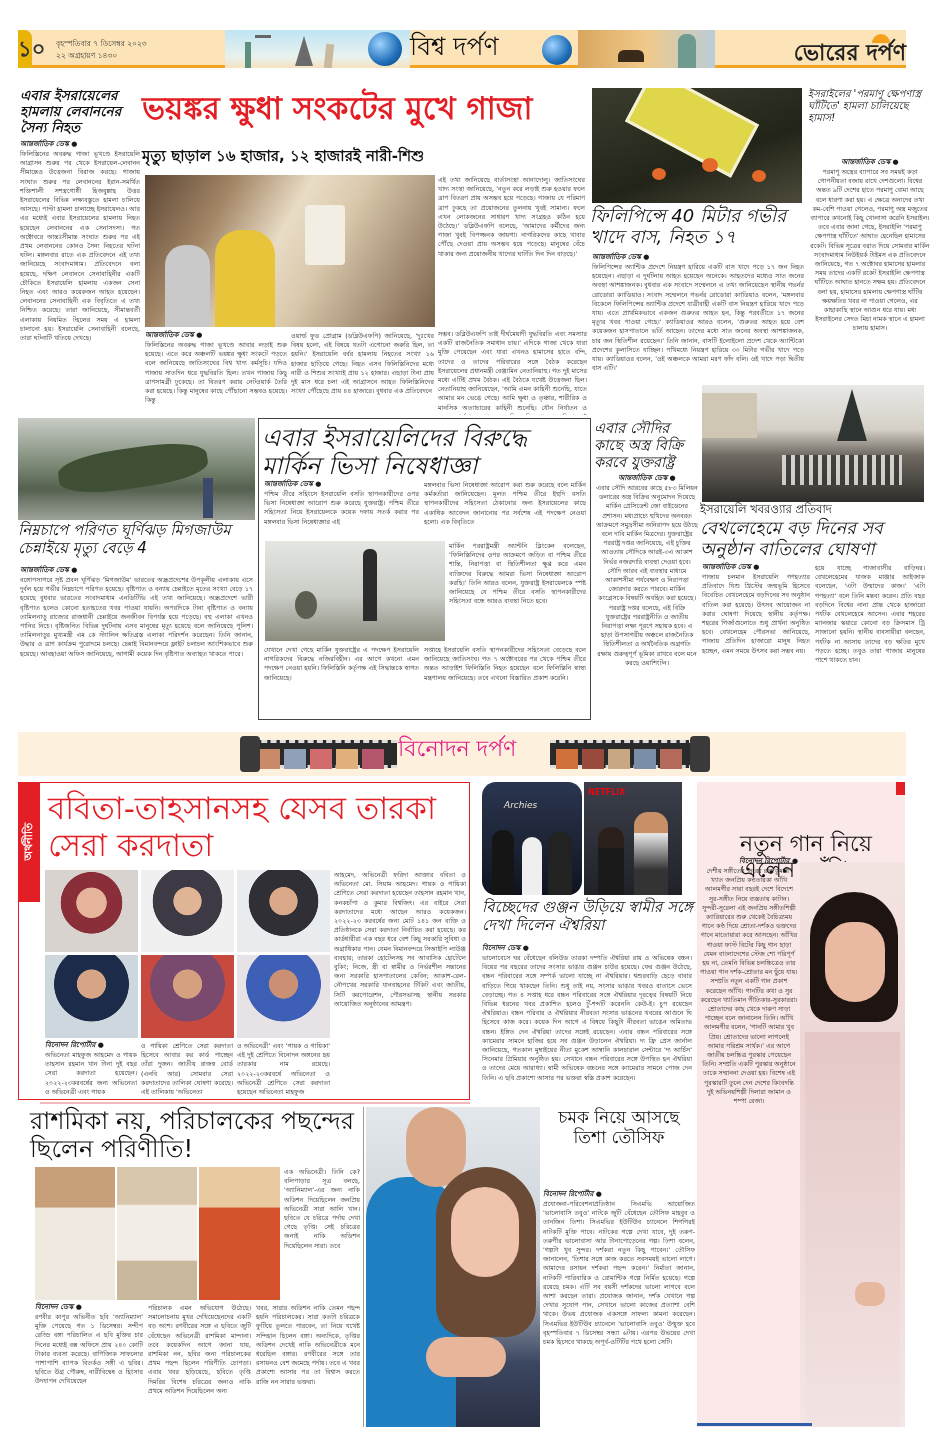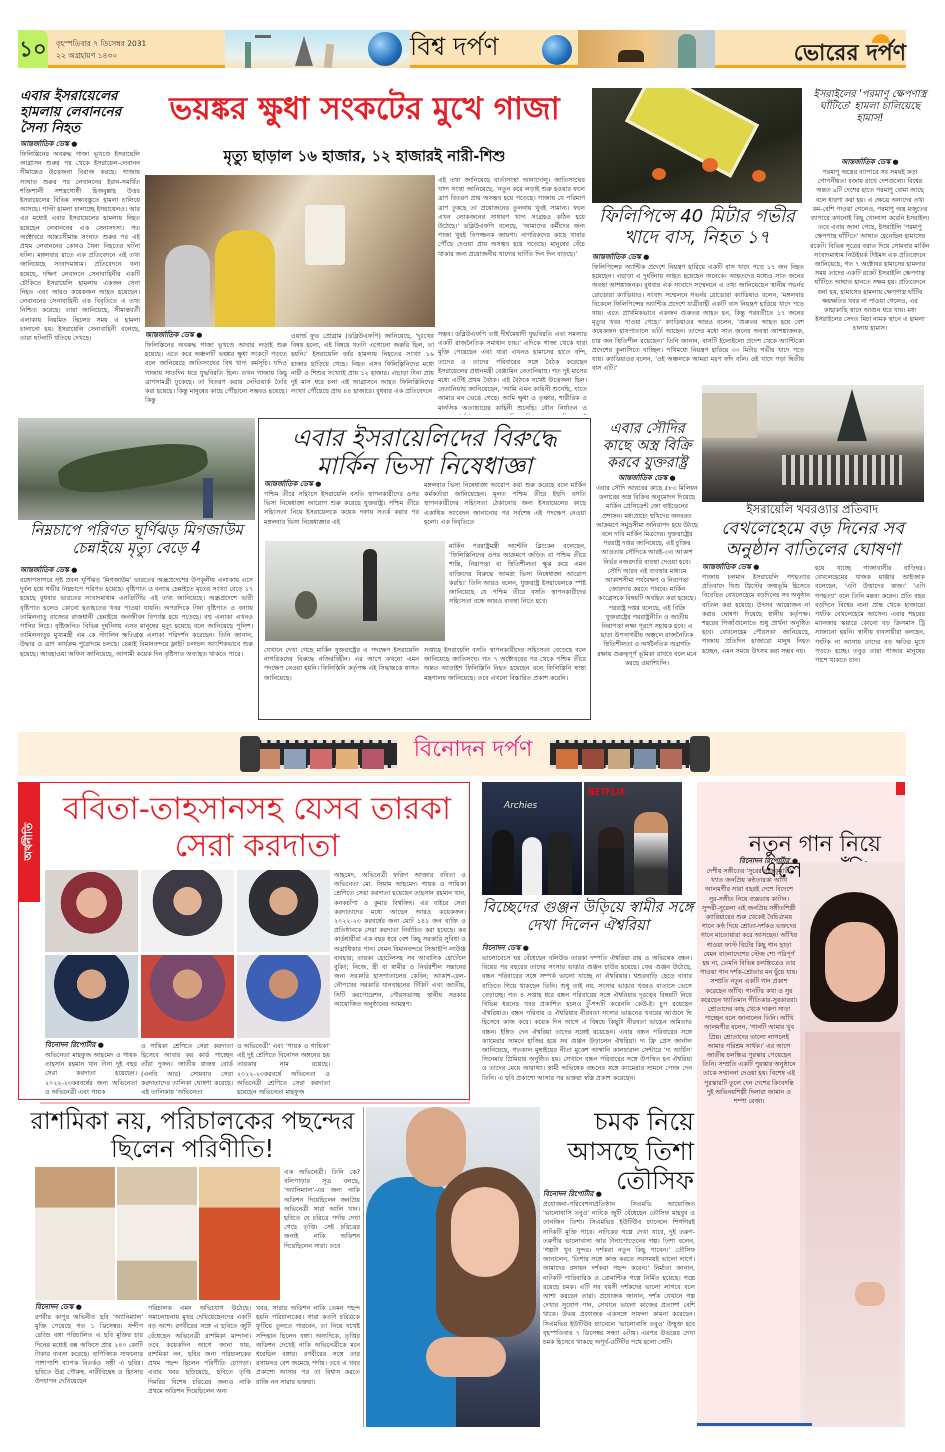--- a/index.html
+++ b/index.html
@@ -1,42 +1,42 @@
 <!DOCTYPE html>
 <html style="--red: #e31e24; --magenta: #e0218a; --hdr: #fce4b8; --stripe: #f2a41e; --pink: #fbe9ea;"><head>
 <meta charset="utf-8">
 <style>
   :root{--red:#e31e24;--magenta:#e0218a;--hdr:#fce4b8;--stripe:#f2a41e;--pink:#fbe9ea;--ink:#1a1a1a;}
   *{box-sizing:border-box;margin:0;padding:0;}
   html,body{width:945px;height:1452px;background:#fff;overflow:hidden;}
   body{position:relative;font-family:"DejaVu Sans",sans-serif;color:var(--ink);}
   .abs{position:absolute;}
-  .hl{font-family:"DejaVu Sans",sans-serif;font-weight:bold;text-align:center;line-height:1.18;color:#111;}
+  .hl{font-family:"DejaVu Sans",sans-serif;font-weight:bold;line-height:1.18;color:#111;}
   .red{color:var(--red);}
   .by{font-size:7px;font-weight:bold;font-style:italic;line-height:9px;display:block;}
   .txt{font-family:"DejaVu Sans",sans-serif;font-size:6.3px;line-height:9.2px;color:#222;text-align:justify;overflow:hidden;}
   .ctr{text-align:center;}
   .photo{position:absolute;overflow:hidden;}
   .rule-v{position:absolute;width:1px;background:#9a9a9a;}
   
   #hdr{left:18px;top:30px;width:888px;height:38px;background:var(--hdr);border-bottom:3px solid var(--stripe);}
-  #pgno{left:18px;top:30px;width:30px;height:38px;background:#bef264;border-top-right-radius:8px;font-size:21px;font-weight:bold;color:#333;text-align:center;line-height:38px;}
+  #pgno{left:18px;top:30px;width:14px;height:38px;background:#eab308;border-top-right-radius:8px;font-size:21px;font-weight:bold;color:#333;text-align:center;line-height:38px;}
   #date1,#date2{left:56px;font-size:7.5px;color:#333;}
   #date1{top:38px;}#date2{top:50px;}
   .globe{border-radius:50%;background:radial-gradient(circle at 35% 35%,#9fd3ff,#1f6fb8 60%,#0c3c73);}
   
   .film{background:#2a2a2a;border-top:3px dashed #ddd;border-bottom:3px dashed #ddd;}
   .thumb{position:absolute;top:6px;height:20px;width:22px;}
 </style>
 </head>
 <body>
 
 <div id="hdr" class="abs"></div>
 <div id="pgno" class="abs">১০</div>
-<div id="date1" class="abs">বৃহস্পতিবার ৭ ডিসেম্বর 2031</div>
+<div id="date1" class="abs">বৃহস্পতিবার ৭ ডিসেম্বর ২০২৩</div>
 <div id="date2" class="abs">২২ অগ্রহায়ণ ১৪৩০</div>
 <div class="abs" style="left:225px;top:30px;width:185px;height:38px;background:linear-gradient(180deg,#bfe4f3,#e8f2ee 70%,#f5e2c0);overflow:hidden;">
   <div class="abs" style="left:70px;top:6px;width:0;height:0;border-left:9px solid transparent;border-right:9px solid transparent;border-bottom:30px solid #6b6b6b;"></div>
   <div class="abs" style="left:20px;top:12px;width:6px;height:26px;background:#5f8f7f;"></div>
   <div class="abs" style="left:100px;top:14px;width:8px;height:24px;background:#c9b9a0;transform:rotate(6deg);"></div>
   <div class="abs" style="left:30px;top:5px;width:16px;height:3px;background:#666;"></div>
 </div>
 <div class="abs globe" style="left:368px;top:32px;width:34px;height:34px;"></div>
 <div class="abs hl" style="left:410px;top:32px;width:125px;font-size:25px;font-weight:normal;text-align:left;">বিশ্ব দর্পণ</div>
 <div class="abs globe" style="left:542px;top:35px;width:30px;height:30px;"></div>
@@ -165,21 +165,21 @@
   <div class="photo" style="left:192px;top:85px;width:93px;height:83px;background:radial-gradient(circle at 50% 35%,#c99074 0 20%,#3d5fb5 21% 52%,#e7e2e6 53%);"></div>
 </div>
 <div class="abs txt" style="left:334px;top:870px;width:132px;height:226px;">আহমেদ, অভিনেত্রী ফরিদা আক্তার ববিতা ও অভিনেতা মো. সিয়াম আহমেদ। গায়ক ও গায়িকা শ্রেণিতে সেরা করদাতা হয়েছেন তাহসান রহমান খান, কনকচাঁপা ও কুমার বিশ্বজিৎ। এর বাইরে সেরা করদাতাদের মধ্যে আছেন আরও কয়েকজন। ২০২২-২৩ করবর্ষের জন্য মোট ১৪১ জন ব্যক্তি ও প্রতিষ্ঠানকে সেরা করদাতা নির্বাচিত করা হয়েছে। কর কার্ডধারীরা এক বছর ধরে বেশ কিছু সরকারি সুবিধা ও অগ্রাধিকার পান। যেমন বিমানবন্দরে সিআইপি লাউঞ্জ ব্যবহার; তারকা হোটেলসহ সব আবাসিক হোটেলে বুকিং; নিজে, স্ত্রী বা স্বামীর ও নির্ভরশীল সন্তানের জন্য সরকারি হাসপাতালের কেবিন; আকাশ-রেল-নৌপথের সরকারি যানবাহনের টিকিট এবং জাতীয়, সিটি করপোরেশন, পৌরসভাসহ স্থানীয় সরকার আয়োজিত অনুষ্ঠানের আমন্ত্রণ।</div>
 <div class="abs" style="left:45px;top:1041px;width:92px;height:56px;">
   <span class="by">বিনোদন রিপোর্টার ●</span>
   <div class="txt" style="height:46px;">অভিনেতা মাহফুজ আহমেদ ও গায়ক তাহসান রহমান খান টানা দুই বছর সেরা করদাতা হয়েছেন। ২০২২-২৩করবর্ষের জন্য অভিনেতা ও অভিনেত্রী এবং গায়ক</div>
 </div>
 <div class="abs txt" style="left:141px;top:1041px;width:92px;height:56px;">ও গায়িকা শ্রেণিতে সেরা করদাতা হিসেবে আবার কর কার্ড পাচ্ছেন তাঁরা দুজন। জাতীয় রাজস্ব বোর্ড (এনবি আর) সোমবার সেরা করদাতাদের তালিকা ঘোষণা করেছে। এই তালিকায় 'অভিনেতা</div>
 <div class="abs txt" style="left:237px;top:1041px;width:93px;height:56px;">ও অভিনেত্রী' এবং 'গায়ক ও গায়িকা' এই দুই শ্রেণিতে বিনোদন অঙ্গনের ছয় তারকার নাম রয়েছে। ২০২২-২৩করবর্ষে অভিনেতা ও অভিনেত্রী শ্রেণিতে সেরা করদাতা হয়েছেন অভিনেতা মাহফুজ</div>
 
-<div class="photo" style="left:482px;top:782px;width:100px;height:113px;background:linear-gradient(180deg,#2a3550,#1b2233 60%,#0f1320);">
+<div class="photo" style="left:482px;top:782px;width:100px;height:113px;background:linear-gradient(180deg,#2a3550,#1b2233 60%,#0f1320);border-radius:14px;">
   <div class="abs" style="left:22px;top:18px;color:#e8e0d0;font-size:9px;font-style:italic;">Archies</div>
   <div class="abs" style="left:10px;top:48px;width:22px;height:65px;background:#151515;border-radius:10px 10px 0 0;"></div>
   <div class="abs" style="left:40px;top:55px;width:20px;height:58px;background:#efefef;border-radius:10px 10px 0 0;"></div>
   <div class="abs" style="left:66px;top:50px;width:24px;height:63px;background:#222;border-radius:10px 10px 0 0;"></div>
 </div>
 <div class="photo" style="left:584px;top:782px;width:98px;height:113px;background:linear-gradient(180deg,#3b3f4a,#202228);padding-left:43px;">
   <div class="abs" style="left:4px;top:6px;color:#e50914;font-size:8px;font-weight:bold;">NETFLIX</div>
   <div class="abs" style="left:50px;top:30px;width:34px;height:83px;background:linear-gradient(180deg,#c89066 0 25%,#e9e9e9 26%,#333 70%);border-radius:14px 14px 0 0;"></div>
   <div class="abs" style="left:14px;top:45px;width:26px;height:68px;background:linear-gradient(180deg,#2a1f1a 0 30%,#1a1a1a 31%);border-radius:12px 12px 0 0;"></div>
 </div>
@@ -220,17 +220,17 @@
 <div class="abs txt" style="left:256px;top:1303px;width:104px;height:125px;">খবর, সারার অডিশন নাকি তেমন পছন্দ হয়নি পরিচালকের। সারা কতটা চরিত্রকে ফুটিয়ে তুলতে পারবেন, তা নিয়ে যথেষ্ট সন্দিহান ছিলেন বঙ্গা। অন্যদিকে, তৃপ্তির অডিশন দেখেই নাকি অভিনেত্রীকে মনে ধরেছিল বঙ্গার। রণবীরের সঙ্গে তার রসায়নও বেশ জমেছে পর্দায়। তবে এ খবর প্রকাশ্যে আসার পর তা বিশ্বাস করতে রাজি নন সারার ভক্তরা।</div>
 <div class="rule-v" style="left:363px;top:1107px;height:320px;"></div>
 
 <div class="photo" style="left:366px;top:1107px;width:174px;height:320px;background:linear-gradient(180deg,#e4e8ec,#c9cfd6 50%,#3b4660 80%,#2a3145);">
   <div class="abs" style="left:0;top:70px;width:90px;height:250px;background:#1f7fc0;border-radius:40px 40px 0 0;"></div>
   <div class="abs" style="left:40px;top:0;width:60px;height:80px;background:#d9a98a;border-radius:30px;"></div>
   <div class="abs" style="left:70px;top:60px;width:100px;height:170px;background:#6a4a34;border-radius:50px 50px 30px 30px;"></div>
   <div class="abs" style="left:85px;top:80px;width:68px;height:90px;background:#f0c4ac;border-radius:34px;"></div>
   <div class="abs" style="left:60px;top:230px;width:80px;height:40px;background:#e6b59a;border-radius:20px;"></div>
 </div>
-<div class="abs hl" style="left:544px;top:1107px;width:150px;font-size:25px;font-weight:normal;text-align:right;">চমক নিয়ে আসছে তিশা তৌসিফ</div>
+<div class="abs hl" style="left:544px;top:1107px;width:150px;font-size:17px;font-weight:normal;text-align:center;">চমক নিয়ে আসছে তিশা তৌসিফ</div>
 <div class="abs" style="left:543px;top:1190px;width:152px;height:238px;">
   <span class="by">বিনোদন রিপোর্টার ●</span>
   <div class="txt" style="height:228px;">প্রযোজনা-পরিবেশনাপ্রতিষ্ঠান সিএমভি আয়োজিত 'ভালোবাসি তবুও' নাটকে জুটি বেঁধেছেন তৌসিফ মাহবুব ও তানজিন তিশা। সিএমভির ইউটিউব চ্যানেলে শিগগিরই নাটকটি মুক্তি পাবে। নাটকের গল্পে দেখা যাবে, দুই তরুণ-তরুণীর ভালোবাসা আর টানাপোড়েনের গল্প। তিশা বলেন, 'গল্পটা খুব সুন্দর। দর্শকরা নতুন কিছু পাবেন।' তৌসিফ জানালেন, 'তিশার সঙ্গে কাজ করতে সবসময়ই ভালো লাগে। আমাদের রসায়ন দর্শকরা পছন্দ করেন।' নির্মাতা জানান, নাটকটি পারিবারিক ও রোমান্টিক গল্পে নির্মিত হয়েছে। গল্পে রয়েছে চমক। এটি সব বয়সী দর্শকদের ভালো লাগবে বলে আশা করছেন তারা। প্রযোজক জানান, দর্শক যেখানে গল্প দেখার সুযোগ পান, সেখানে ভালো কাজের প্রত্যাশা বেশি থাকে। উভয় প্রযোজক একসঙ্গে সাফল্য কামনা করেছেন। সিএমভির ইউটিউব চ্যানেলে 'ভালোবাসি তবুও' উন্মুক্ত হবে বৃহস্পতিবার ৭ ডিসেম্বর সন্ধ্যা ৬টায়। এরপর উভয়ের দেখা চমক হিসেবে থাকছে অপূর্ব-ওটিটির পথে হলো সেটি।</div>
 </div>
 
 </body></html>

